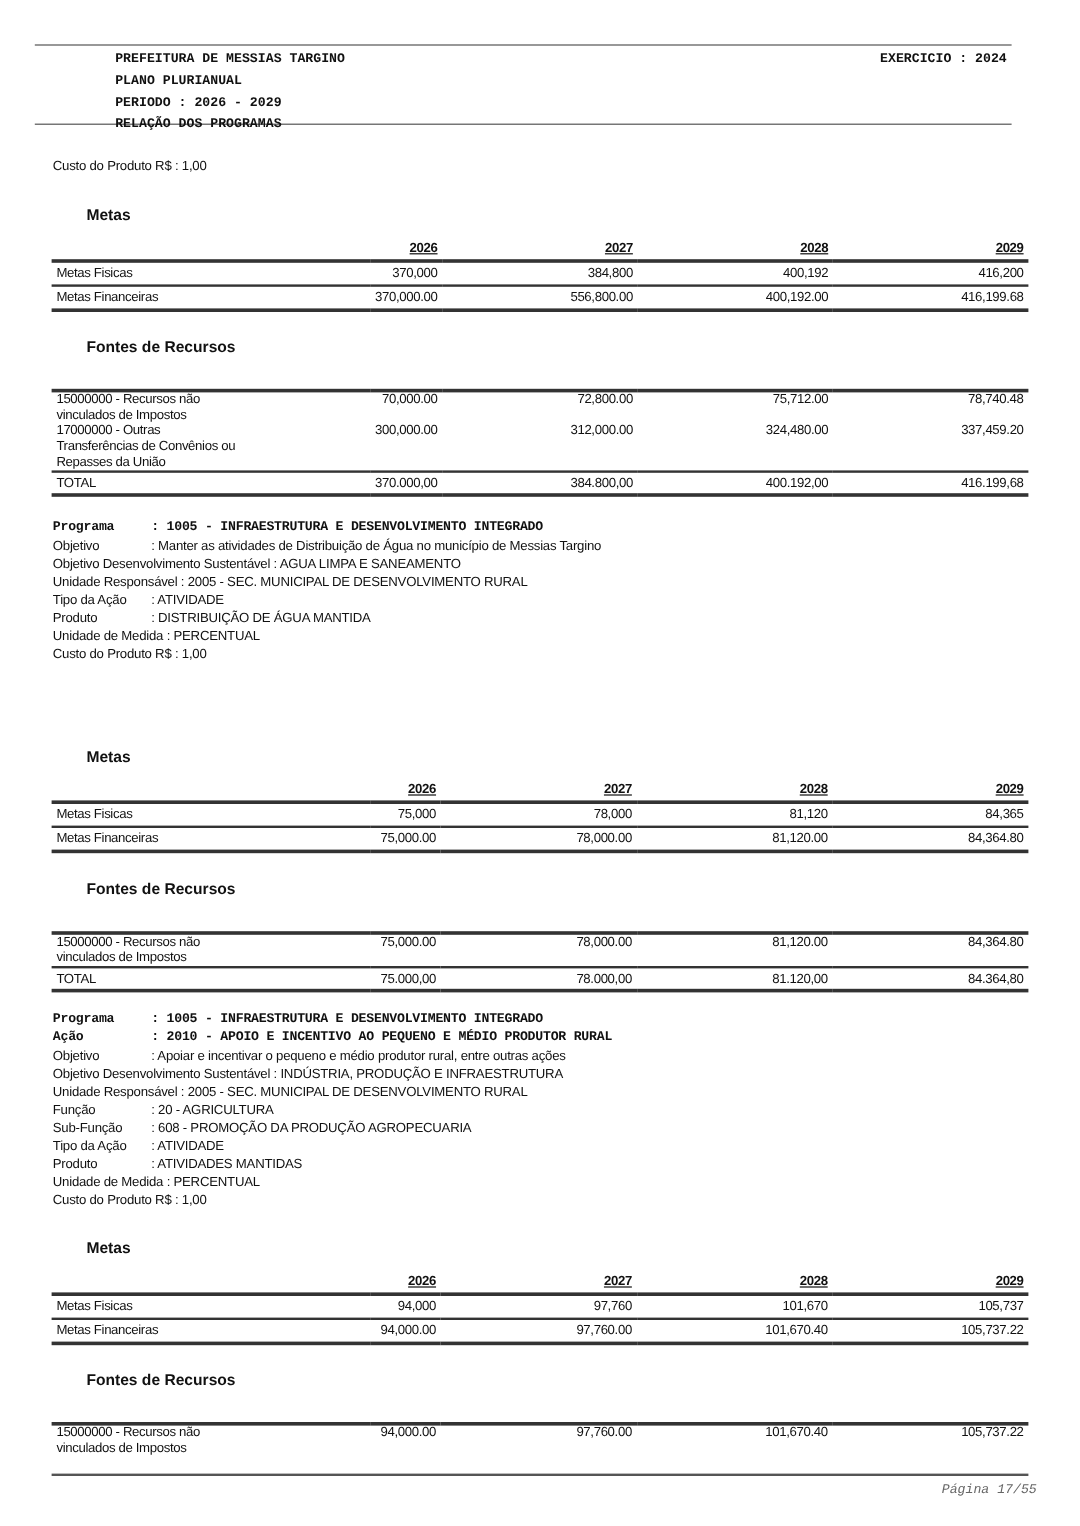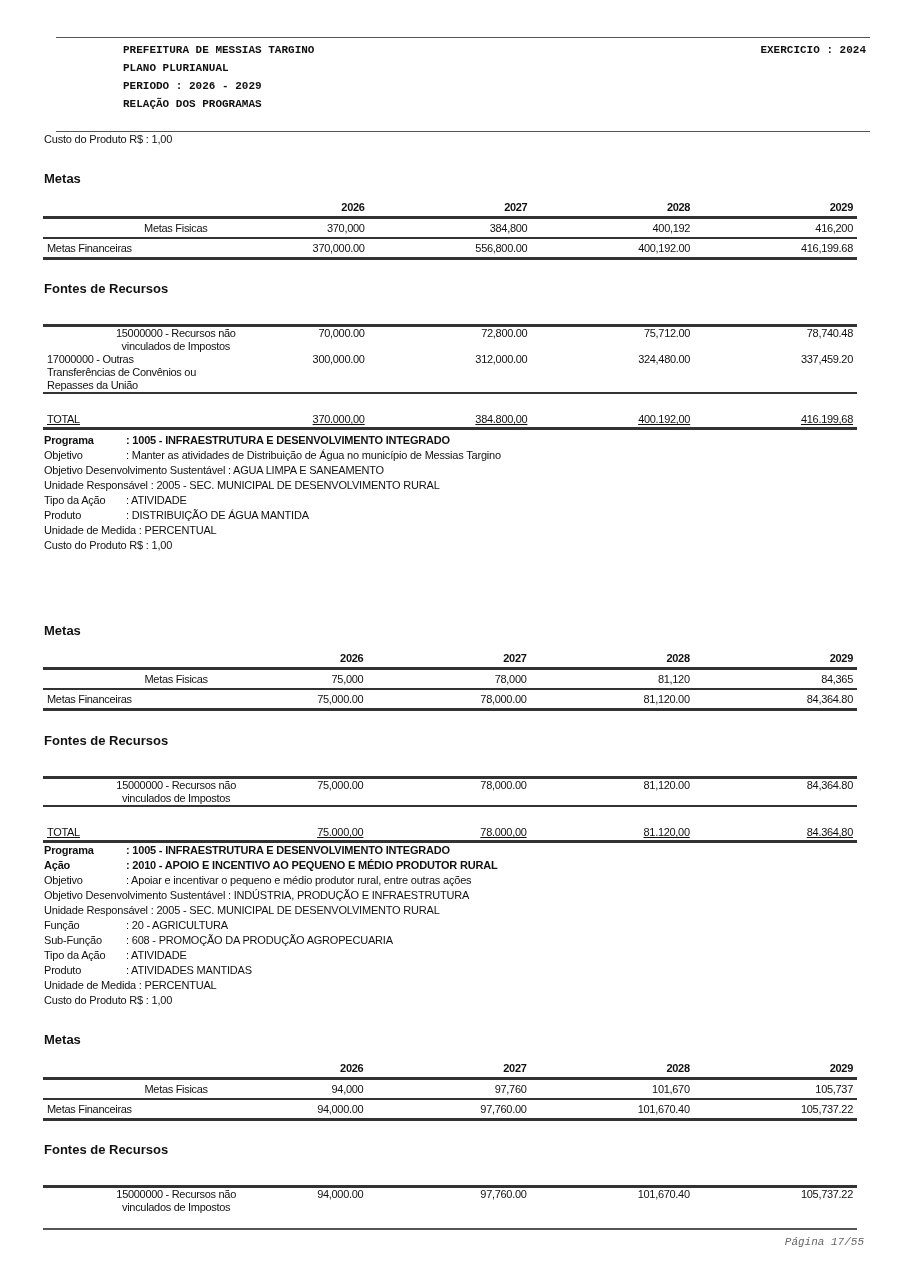--- a/index.html
+++ b/index.html
@@ -1,46 +1,46 @@
 <!DOCTYPE html>
 <html><head>
 <meta charset="utf-8">
 <style>
   * { box-sizing: border-box; margin: 0; padding: 0; }
   html, body { width: 900px; height: 1272px; background: #ffffff; }
   body { position: relative; font-family: "Liberation Sans", sans-serif; color: #111; font-size: 11px; overflow: hidden; }
 
-  .page-header { position: absolute; left: 56px; top: 37px; width: 814px; border-top: 1.5px solid #555; border-bottom: 1.5px solid #555; height: 95px; }
+  .page-header { position: absolute; left: 29px; top: 37px; width: 814px; border-top: 1.5px solid #555; border-bottom: 1.5px solid #555; height: 67px; }
   .hdr-lines { position: absolute; left: 67px; top: 3px; font-family: "Liberation Mono", monospace; font-weight: bold; font-size: 11px; line-height: 18px; }
   .hdr-right { position: absolute; right: 4px; top: 3px; font-family: "Liberation Mono", monospace; font-weight: bold; font-size: 11px; line-height: 18px; }
 
   .abs { position: absolute; }
   .text { font-size: 11px; line-height: 15px; letter-spacing: -0.2px; }
-  .section-title { font-weight: bold; font-size: 13px; }
+  .section-title { font-weight: bold; font-size: 13px; margin-left: 28px; }
 
   table.grid { position: absolute; left: 43px; width: 814px; border-collapse: collapse; font-size: 11px; letter-spacing: -0.3px; }
   table.grid td, table.grid th { padding: 0 4px; vertical-align: top; }
-  table.grid th { font-weight: bold; text-align: right; height: 18px; line-height: 16px; }
+  table.grid th { font-weight: bold; text-align: right; height: 18px; line-height: 16px; text-decoration: underline; }
   table.grid th.lbl { text-align: left; }
   table.grid td.num { text-align: right; }
   .c0 { width: 266px; }
   .c1 { width: 58px; }
   .c2, .c3, .c4 { width: 163px; }
 
-  tr.top-border td, tr.top-border th { border-top: 3px solid #333; text-align: center; }
+  tr.top-border td, tr.top-border th { border-top: 3px solid #333; }
   tr.mid-border td { border-top: 2px solid #333; }
   tr.bottom td { border-bottom: 3px solid #333; }
   .metas td { height: 19px; line-height: 18px; }
   .fontes td { line-height: 13px; padding-top: 3px; padding-bottom: 3px; }
-  .fontes tr.total td { line-height: 14px; padding-top: 18px; padding-bottom: 1px; text-decoration: underline; }
+  .fontes tr.total td { line-height: 14px; padding-top: 2px; padding-bottom: 1px; }
 
   .info { position: absolute; left: 44px; font-size: 11px; line-height: 15px; letter-spacing: -0.2px; }
   .info .row { height: 15px; white-space: nowrap; }
   .info .k { display: inline-block; width: 82px; }
-  .info .bold { font-weight: bold; }
+  .info .bold { font-weight: bold; font-family: Liberation Mono, monospace; }
 
   .footer-line { position: absolute; left: 43px; width: 814px; border-top: 2px solid #555; }
   .page-num { position: absolute; right: 36px; font-family: "Liberation Mono", monospace; font-style: italic; color: #666; font-size: 11px; }
 </style>
 </head>
 <body>
 
 <div class="page-header">
   <div class="hdr-lines">
     <div>PREFEITURA DE MESSIAS TARGINO</div>

